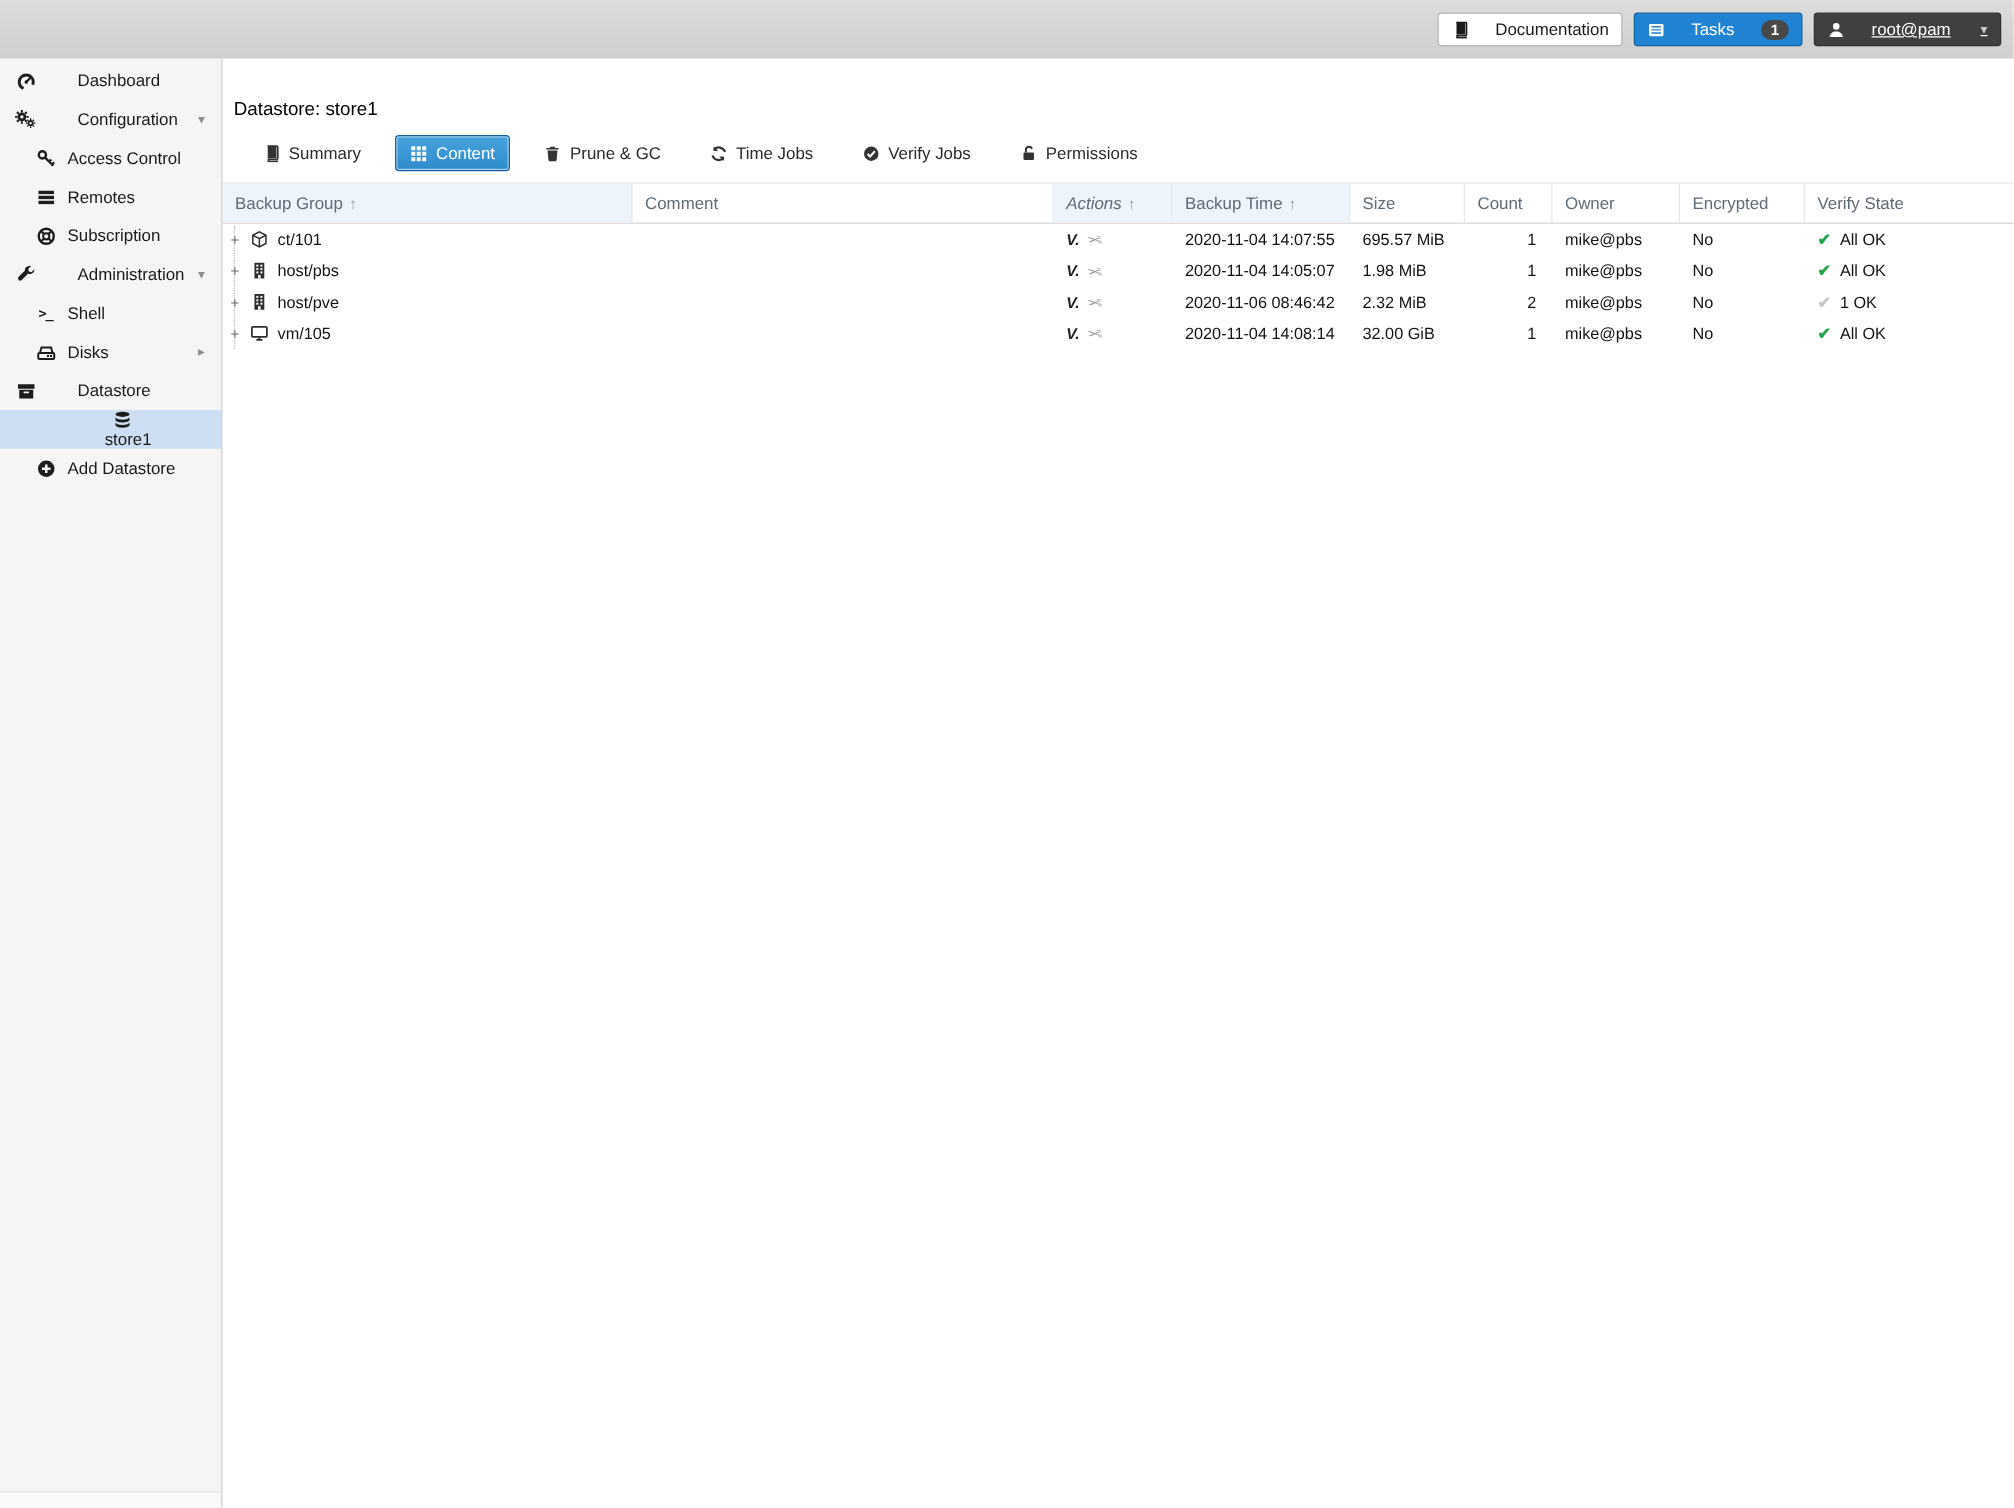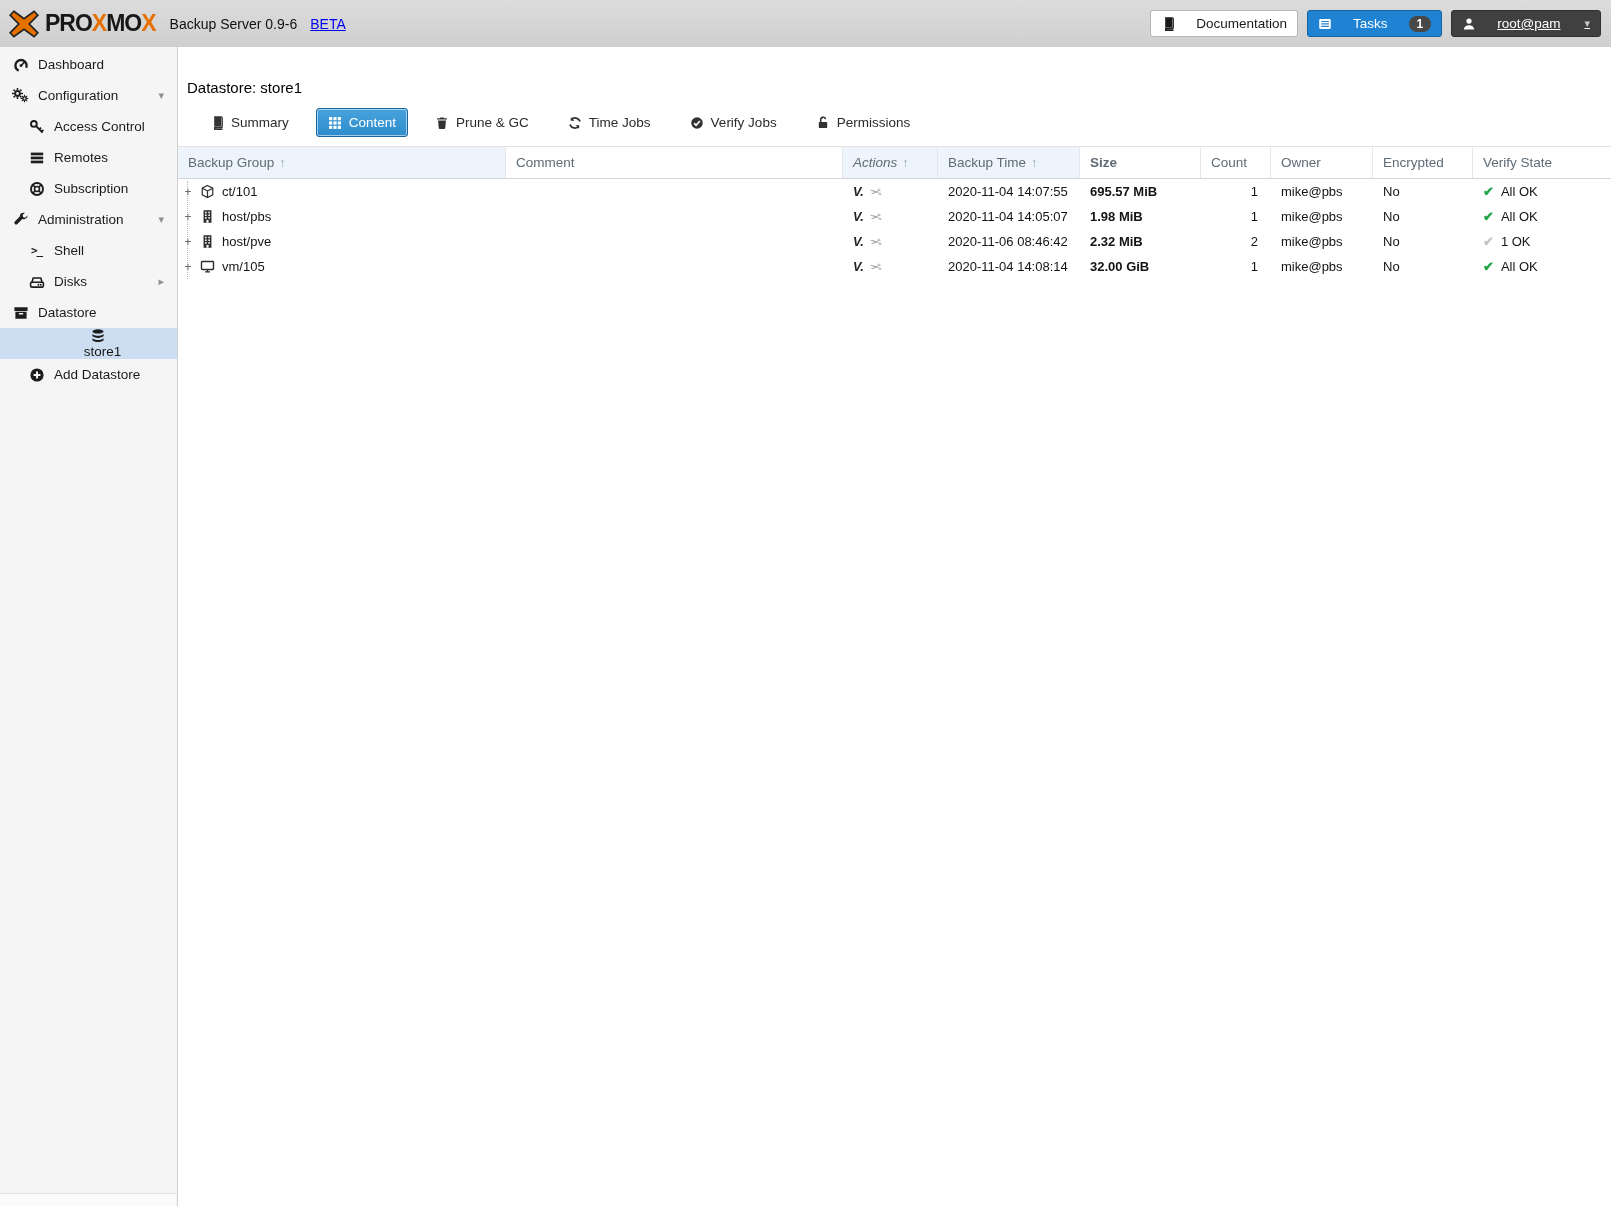--- a/index.html
+++ b/index.html
@@ -25,21 +25,21 @@
   .btn-user .chev { color: #c9c9c9; font-size: 11px; margin-left: 3px; }
 
   
   .shell { display: flex; height: 1159px; }
   .sidebar { width: 178px; background: #f5f5f5; border-right: 1px solid #cfcfcf; position: relative; flex: none; }
   .main { flex: 1; background: #fff; min-width: 0; }
 
   
   .nav { padding-top: 2px; }
   .nav-item { height: 31px; display: flex; align-items: center; position: relative; cursor: pointer; font-size: 13.5px; }
-  .nav-item.lvl0 { padding-left: 12px; }
+  .nav-item.lvl0 { padding-left: 12px; gap: 24px; }
   .nav-item.lvl1 { padding-left: 28px; }
   .nav-item .nico { width: 17px; display: flex; justify-content: center; margin-right: 9px; color: #1d1d1d; flex: none; }
   .nav-item.selected { background: #cddef2; flex-direction: column; }
   .nav-caret { position: absolute; right: 13px; color: #8f8f8f; font-size: 11px; }
   .gear-pair { position: relative; width: 17px; height: 17px; }
   .gear-pair .g1 { position: absolute; left: -1px; top: 0; width: 13px; height: 13px; }
   .gear-pair .g2 { position: absolute; left: 8px; top: 7px; width: 9px; height: 9px; }
   .shell-glyph { font-family: "DejaVu Sans Mono", monospace; font-weight: bold; font-size: 11px; letter-spacing: -1px; }
   .sidebar-strip { position: absolute; left: 0; right: 1px; bottom: 0; height: 13px; background: #fafafa; border-top: 1px solid #e2e2e2; }
 
@@ -64,21 +64,21 @@
 
   
   .thead { display: flex; border-bottom: 1px solid #d5d5d5; background: #fff; height: 32px; }
   .th { display: flex; align-items: center; gap: 5px; padding: 0 10px; color: #5f6b76; font-size: 13.5px; border-right: 1px solid #e4e8ec; cursor: pointer; }
   .th.sorted { background: #edf4fb; }
   .sort { color: #8fa0b0; font-size: 12px; }
   .col-group   { width: 328px; flex: none; }
   .col-comment { width: 337px; flex: none; }
   .col-actions { width: 95px;  flex: none; font-style: italic; }
   .col-time    { width: 142px; flex: none; }
-  .col-size    { width: 121px; flex: none; font-weight: bold; }
+  .col-size    { width: 92px; flex: none; }
   .col-count   { width: 70px;  flex: none; }
   .col-owner   { width: 102px; flex: none; }
   .col-enc     { width: 100px; flex: none; }
   .col-verify  { flex: 1; border-right: none; }
   .rows { position: relative; }
   .rows::before { content: ""; position: absolute; left: 9px; top: 2px; height: 98px; border-left: 1px dotted #b8b8b8; }
   .tr { display: flex; height: 25px; cursor: pointer; }
   .td { display: flex; align-items: center; padding: 0 10px; font-size: 13px; color: #141414; overflow: hidden; white-space: nowrap; }
   .td.col-group { padding-left: 3px; }
   .expander { width: 14px; text-align: center; color: #6e6e6e; font-size: 12px; position: relative; z-index: 1; }
@@ -204,28 +204,20 @@
       </g>
     </symbol>
     <symbol id="ic-monitor" viewBox="0 0 16 16">
       <rect x="1.6" y="2.6" width="12.8" height="8.6" rx="0.8" fill="none" stroke="currentColor" stroke-width="1.5"></rect>
       <path d="M8 11.2v2.2M5.4 13.7h5.2" stroke="currentColor" stroke-width="1.5"></path>
     </symbol>
   </defs>
 </svg>
 
 <div class="topbar">
-  <div class="brand">
-    <svg class="logo-x">
-        <use href="#ic-logo-x"></use>
-      </svg>
-    <span class="brand-word"><span>PRO</span><span class="orange">X</span><span>MO</span><span class="orange">X</span></span>
-    <span class="brand-sub">Backup Server 0.9-6</span>
-    <span class="beta-link">BETA</span>
-  </div>
   <div class="topbar-spacer"></div>
   <div class="tb-btn btn-doc">
     <svg class="i">
         <use href="#ic-book"></use>
       </svg>
     <span>Documentation</span>
   </div>
   <div class="tb-btn btn-tasks">
     <svg class="i">
         <use href="#ic-list"></use>

